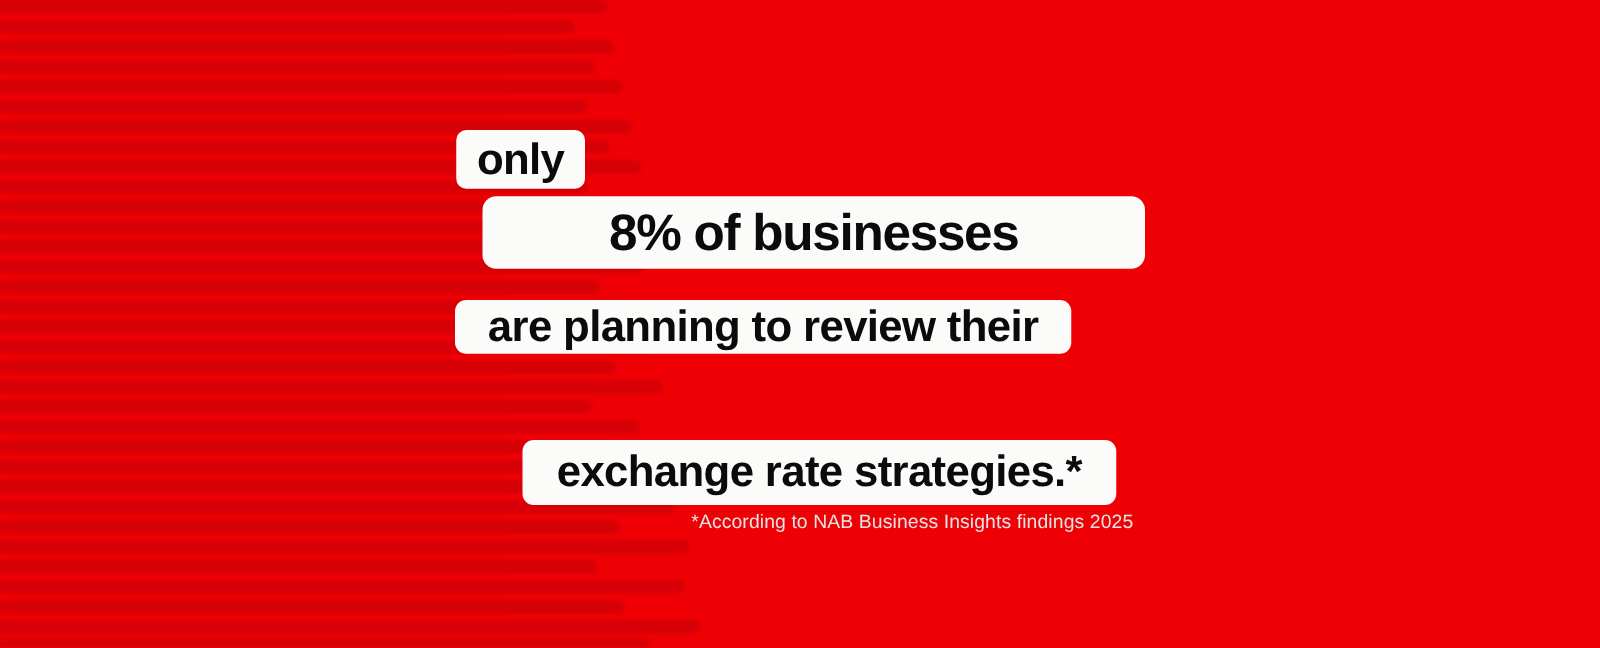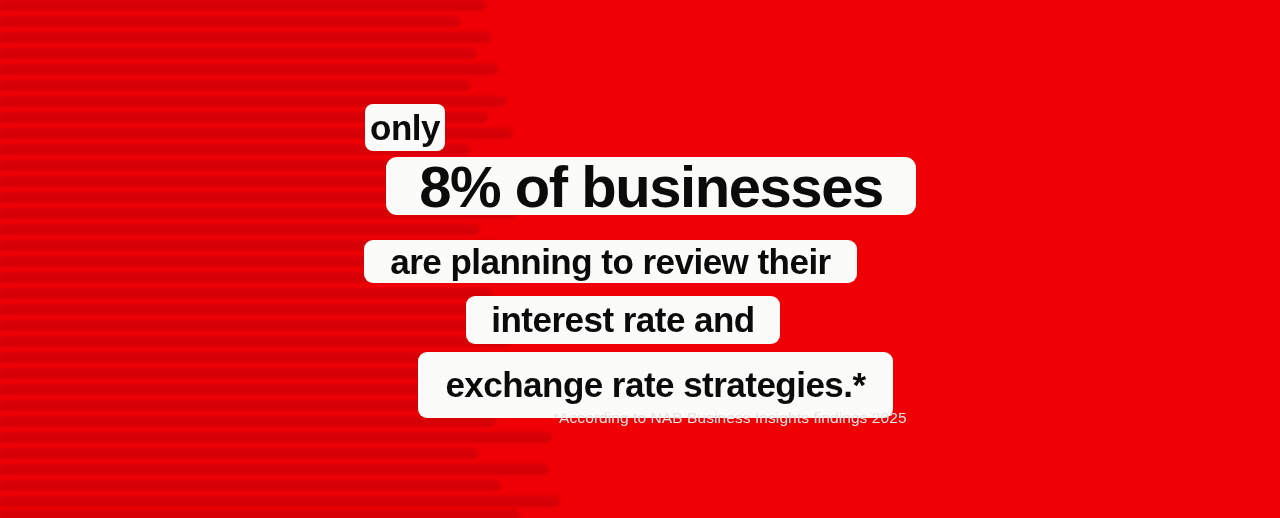--- a/index.html
+++ b/index.html
@@ -55,44 +55,44 @@
     font-weight: 700;
     letter-spacing: -0.015em;
     white-space: nowrap;
     display: flex;
     align-items: center;
     justify-content: center;
   }
 
   .line-only {
     left: 365px;  top: 104px;
-    width: 80px;  height: 47px;
+    width: 103px;  height: 47px;
     font-size: 35px;
     border-radius: 8px;
   }
   .line-stat {
     left: 386px;  top: 157px;
     width: 530px; height: 58px;
-    font-size: 58px;
+    font-size: 41px;
     letter-spacing: -0.025em;
     border-radius: 11px;
   }
   .line-planning {
     left: 364px;  top: 240px;
     width: 493px; height: 43px;
     font-size: 35px;
   }
   .line-interest {
     left: 466px;  top: 296px;
     width: 314px; height: 48px;
     font-size: 35px;
   }
   .line-exchange {
     left: 418px;  top: 352px;
-    width: 475px; height: 66px;
+    width: 475px; height: 52px;
     font-size: 35px;
   }
 
   
   #footnote {
     position: absolute;
     left: 553px;
     top: 409px;
     width: 340px;
     text-align: right;
@@ -145,21 +145,20 @@
     </div>
 
   <div id="headline">
 
     <div class="line line-only">only</div>
 
     <div class="line line-stat">8% of businesses</div>
 
     <div class="line line-planning">are planning to review their</div>
 
-    <div class="line line-interest">interest rate and</div>
 
     <div class="line line-exchange">exchange rate strategies.*</div>
 
   </div>
 
   <div id="footnote">*According to NAB Business Insights findings 2025</div>
 
 </div>
 
 </body></html>

